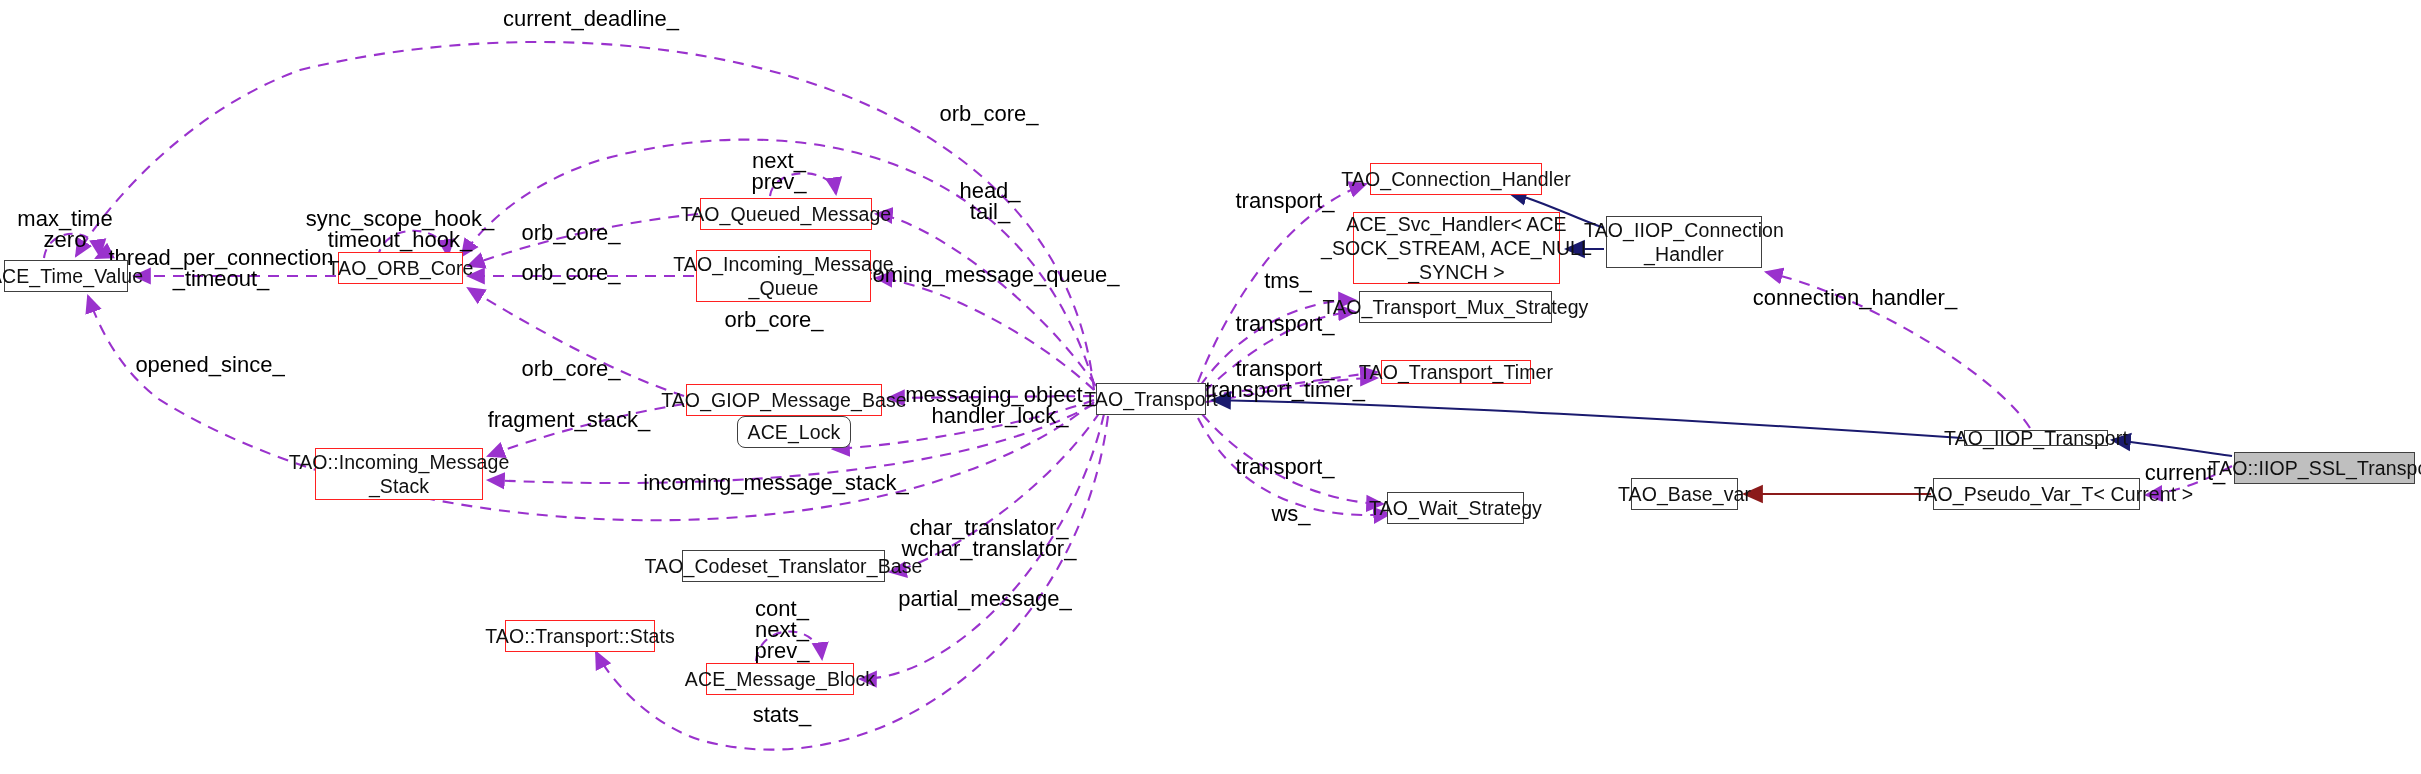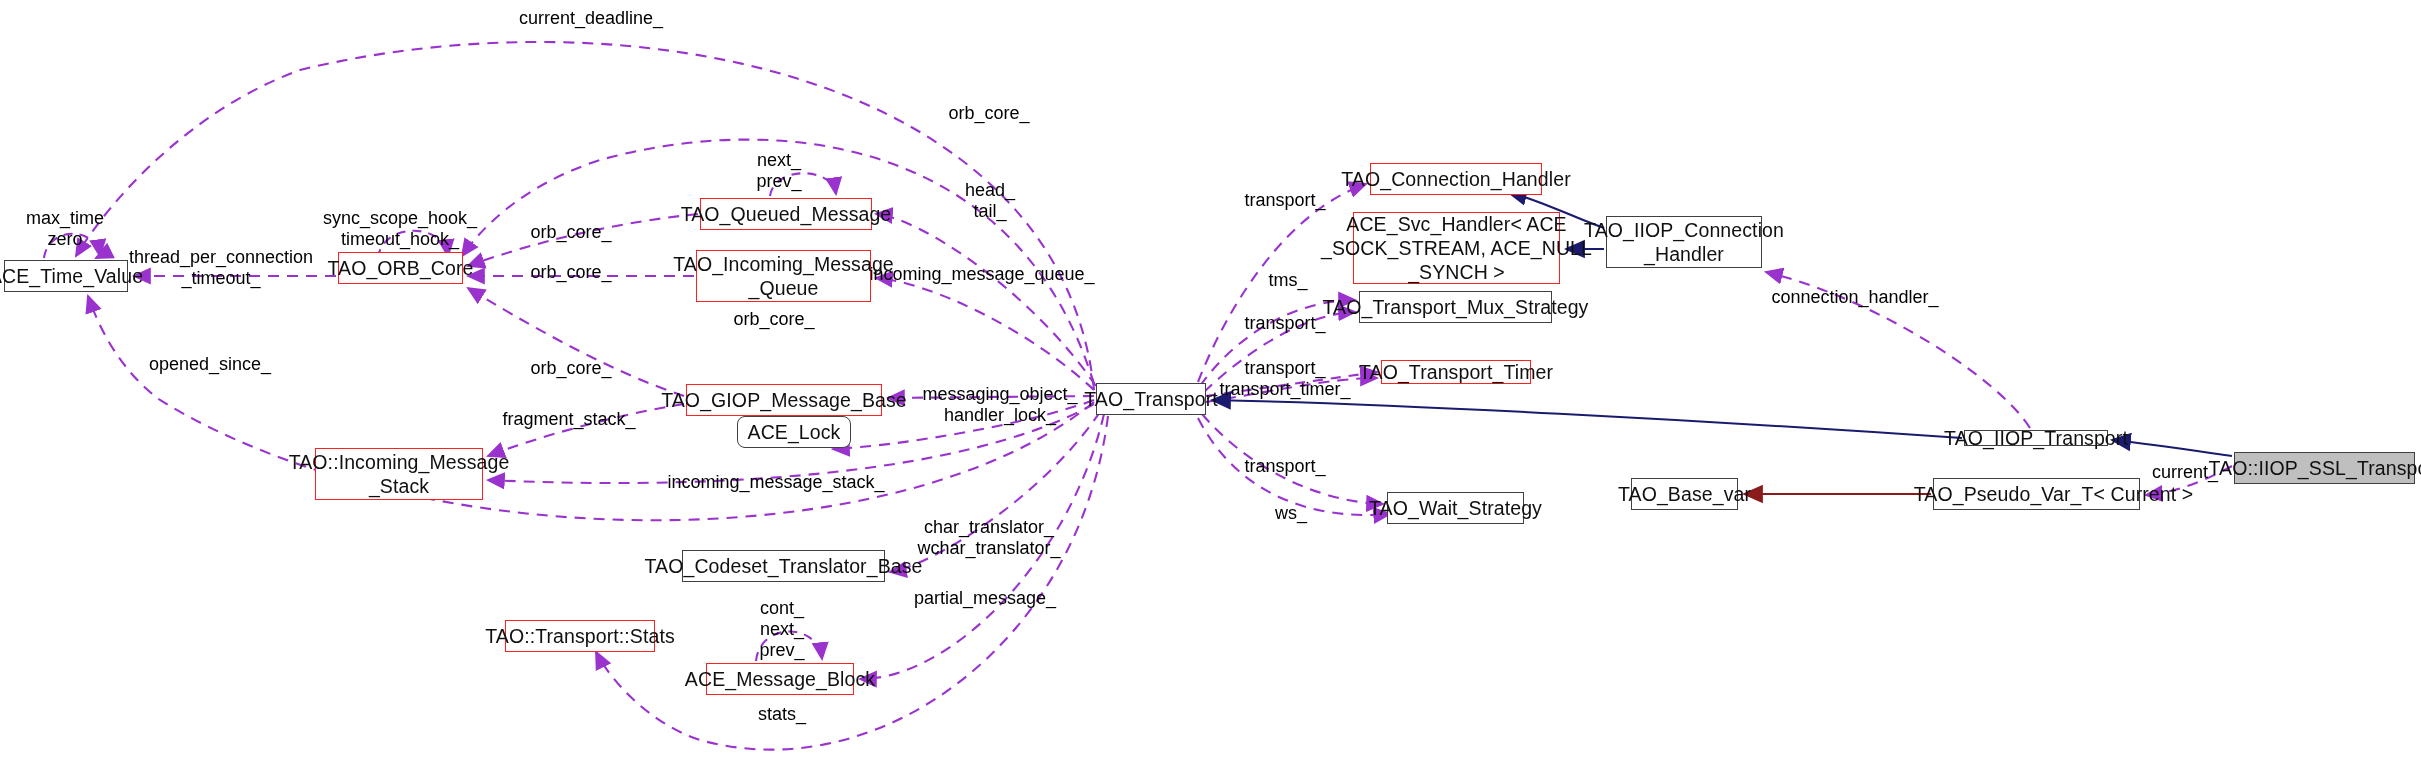--- a/index.html
+++ b/index.html
@@ -41,21 +41,21 @@
   }
   .node.red {
     border-color: #ff2020;
   }
   .node.focus {
     background: #bfbfbf;
     border-color: #404040;
   }
   .edge-label {
     position: absolute;
-    font-size: 18px;
+    font-size: 22px;
     line-height: 21px;
     color: #000000;
     white-space: pre;
     text-align: center;
     z-index: 4;
     transform: translateX(-50%);
   }
 </style>
 </head>
 <body>

